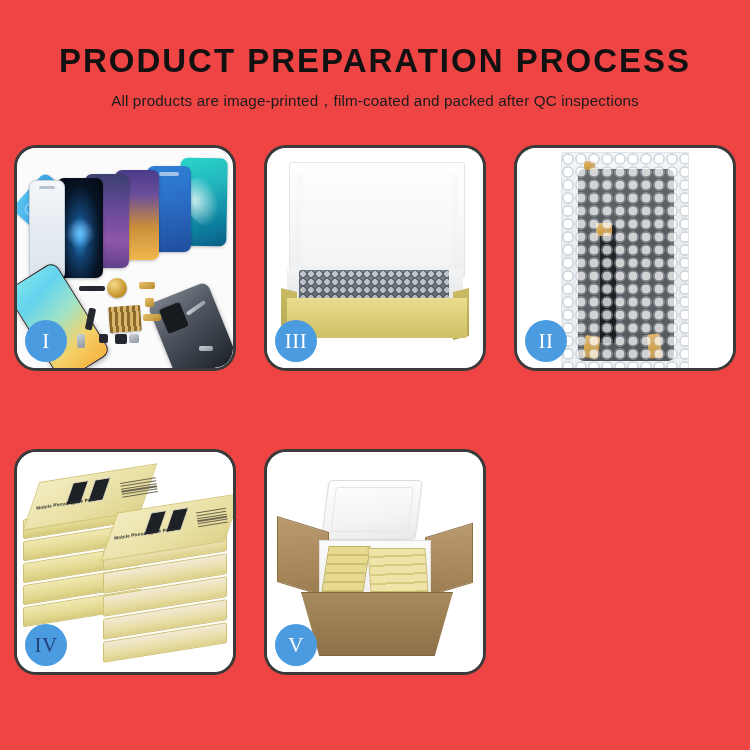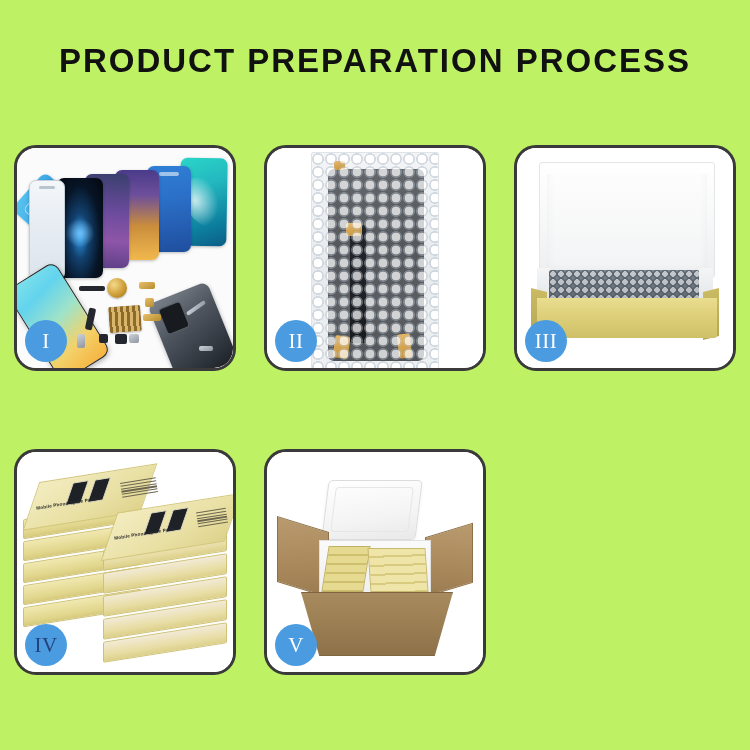--- a/index.html
+++ b/index.html
@@ -9,21 +9,21 @@
     height: 750px;
     background: #ffffff;
     font-family: "Liberation Sans", sans-serif;
     overflow: hidden;
   }
 
   .page {
     position: relative;
     width: 750px;
     height: 750px;
-    background: #bef264;
+    background: #ef4444;
   }
 
   
   .header {
     position: absolute;
     top: 0; left: 0;
     width: 750px;
     text-align: center;
     padding-top: 42px;
   }
@@ -421,20 +421,21 @@
     background: rgba(120,96,60,.45);
   }
 </style>
 </head>
 <body>
 
 <div class="page">
 
   <div class="header">
     <div class="title">PRODUCT PREPARATION PROCESS</div>
+    <div class="subtitle">All products are image-printed，film-coated and packed after QC inspections</div>
   </div>
 
   <div class="grid">
 
     <div class="panel">
       <div class="panel-inner">
         <div class="p1-bg"></div>
 
         <div class="pl-prot"></div>
         <div class="pl-phone"></div>
@@ -458,20 +459,35 @@
         <div class="part dark" style="left:70px; top:160px; width:7px; height:22px; transform:rotate(12deg);"></div>
         <div class="part dark" style="left:82px; top:186px; width:9px; height:9px;"></div>
         <div class="part sil" style="left:60px; top:186px; width:8px; height:14px;"></div>
         <div class="part dark" style="left:98px; top:186px; width:12px; height:10px;"></div>
         <div class="part gold" style="left:126px; top:166px; width:18px; height:7px;"></div>
         <div class="part sil" style="left:112px; top:186px; width:10px; height:9px;"></div>
         <div class="part sil" style="left:168px; top:158px; width:22px; height:4px; transform:rotate(-35deg);"></div>
         <div class="part sil" style="left:182px; top:198px; width:14px; height:5px;"></div>
 
         <div class="badge">I</div>
+      </div>
+    </div>
+
+    <div class="panel">
+      <div class="panel-inner">
+        <div class="p3-bg"></div>
+        <div class="box3-lid"></div>
+        <div class="box3-foam"></div>
+        <div class="box3-sideL"></div>
+        <div class="box3-sideR"></div>
+        <div class="box3-bubble"></div>
+        <div class="box3-flapL"></div>
+        <div class="box3-flapR"></div>
+        <div class="box3-front"></div>
+        <div class="badge">III</div>
       </div>
     </div>
 
     <div class="panel">
       <div class="panel-inner">
         <div class="p2-bg"></div>
         <div class="bubble-bag">
           <div class="screen-in"></div>
           <div class="flex-strip"></div>
           <div class="tape-a"></div>
@@ -479,35 +495,20 @@
           <div class="tape-c"></div>
           <div class="tape-d"></div>
           <div class="bubble-overlay"></div>
         </div>
         <div class="badge">II</div>
       </div>
     </div>
 
     <div class="panel">
       <div class="panel-inner">
-        <div class="p3-bg"></div>
-        <div class="box3-lid"></div>
-        <div class="box3-foam"></div>
-        <div class="box3-sideL"></div>
-        <div class="box3-sideR"></div>
-        <div class="box3-bubble"></div>
-        <div class="box3-flapL"></div>
-        <div class="box3-flapR"></div>
-        <div class="box3-front"></div>
-        <div class="badge">III</div>
-      </div>
-    </div>
-
-    <div class="panel">
-      <div class="panel-inner">
         <div class="p4-bg"></div>
         <div class="stack">
           <div class="bx bxL bxL1"></div>
           <div class="bx bxL bxL2"></div>
           <div class="bx bxL bxL3"></div>
           <div class="bx bxL bxL4"></div>
           <div class="bx bxL bxL5"></div>
 
           <div class="bx bxR bxR1"></div>
           <div class="bx bxR bxR2"></div>

